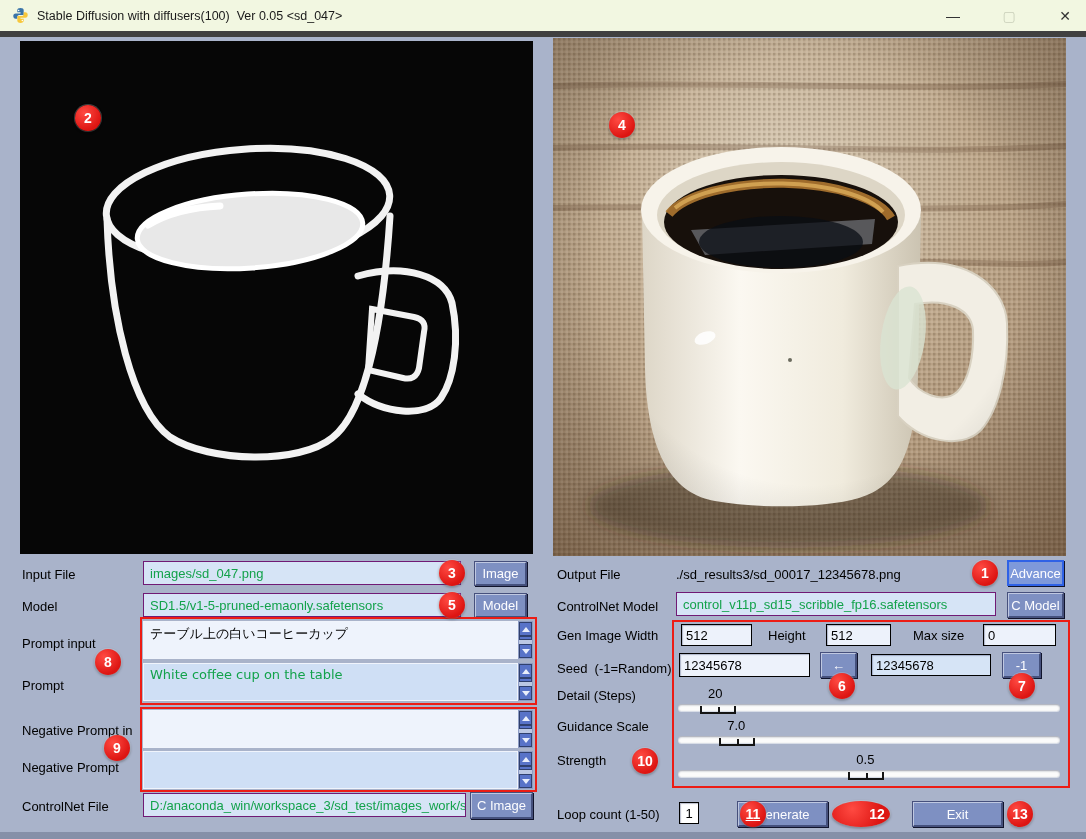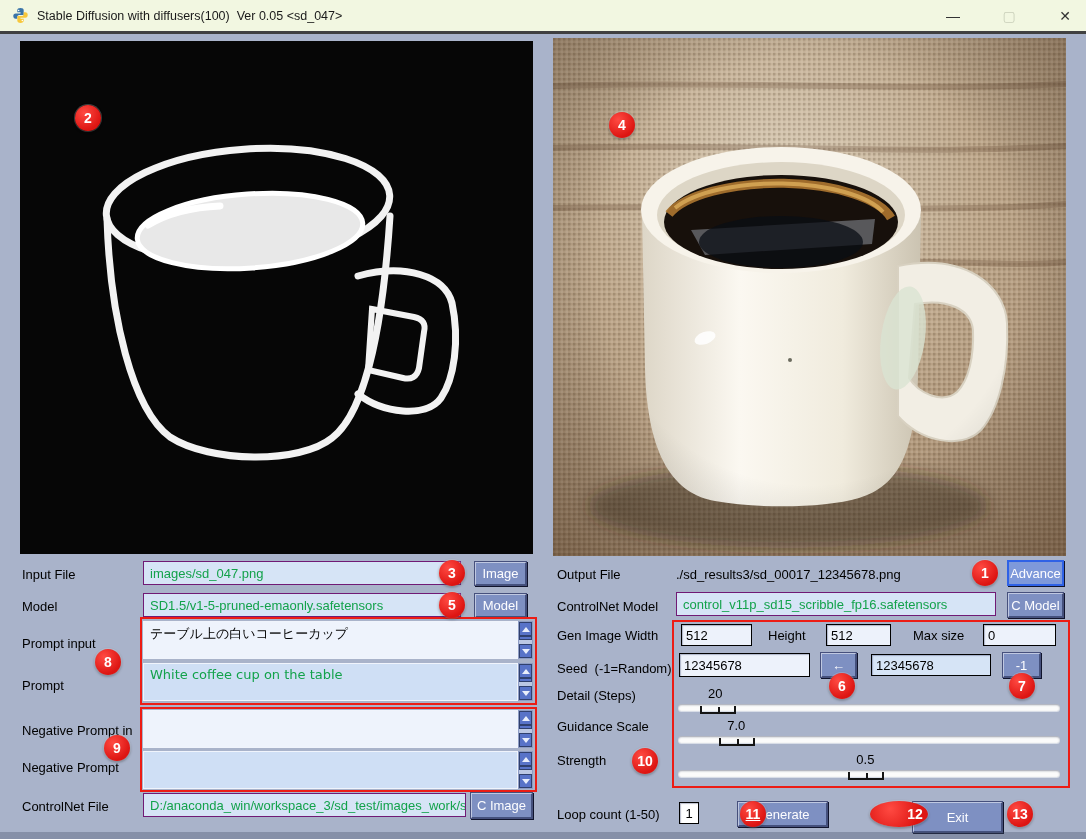--- a/index.html
+++ b/index.html
@@ -3,21 +3,21 @@
 <meta charset="utf-8">
 <style>
   html,body{margin:0;padding:0;}
   body{
     width:1086px;height:839px;position:relative;overflow:hidden;
     background:#a9b3ca;font-family:"Liberation Sans",sans-serif;color:#101010;
     -webkit-font-smoothing:antialiased;
   }
   
   .titlebar{position:absolute;left:0;top:0;width:1086px;height:31px;background:#f2f7e1;
-    border-bottom:3px solid #404040;display:flex;align-items:center;}
+    border-bottom:6px solid #404040;display:flex;align-items:center;}
   .title-text{font-size:12.5px;color:#1a1a1a;margin-left:8px;white-space:pre;}
   .win-btns{position:absolute;right:6px;top:0;height:31px;display:flex;align-items:center;gap:26px;}
   .win-btn{width:30px;text-align:center;font-size:14px;color:#333;cursor:default;}
   .win-btn.max{color:#c9cfb9;}
   .app-icon{width:17px;height:17px;margin-left:12px;flex:none;}
   
   .img-panel{position:absolute;}
   .img-panel svg{display:block;}
   
   .lbl{position:absolute;font-size:13px;color:#000;white-space:pre;}
@@ -272,29 +272,29 @@
 <div class="lbl" style="left:557px;top:753px;">Strength</div>
 <div class="slider" style="left:678px;top:752px;width:382px;">
   <span class="sl-val" style="left: calc(49.3% - 10px);">0.5</span>
   <div class="sl-track"></div>
   <div class="sl-handle" style="left: calc(49.3% - 18px);"></div>
 </div>
 
 <div class="lbl" style="left:557px;top:807px;">Loop count (1-50)</div>
 <input class="inp center" style="left: 679px; top: 802px; width: 20px; height: 22px;" value="1">
 <div class="btn" style="left:737px;top:801px;width:91px;height:26px;">Generate</div>
-<div class="btn" style="left:912px;top:801px;width:91px;height:32px;">Exit</div>
+<div class="btn" style="left:912px;top:801px;width:91px;height:26px;">Exit</div>
 
 <div class="badge" style="left:972px;top:560px;">1</div>
 <div class="badge" style="left:75px;top:105px;">2</div>
 <div class="badge" style="left:439px;top:560px;">3</div>
 <div class="badge" style="left:609px;top:112px;">4</div>
 <div class="badge" style="left:439px;top:592px;">5</div>
 <div class="badge" style="left:829px;top:673px;">6</div>
 <div class="badge" style="left:1009px;top:673px;">7</div>
 <div class="badge" style="left:95px;top:649px;">8</div>
 <div class="badge" style="left:104px;top:735px;">9</div>
 <div class="badge" style="left:632px;top:748px;">10</div>
 <div class="badge" style="left:740px;top:801px;text-decoration:underline;">11</div>
-<div class="badge" style="left:870px;top:801px;padding-left:32px;">12</div>
+<div class="badge" style="left:832px;top:801px;padding-left:32px;">12</div>
 <div class="badge" style="left:1007px;top:801px;">13</div>
 
 <div class="footer-strip"></div>
 
 </body></html>

